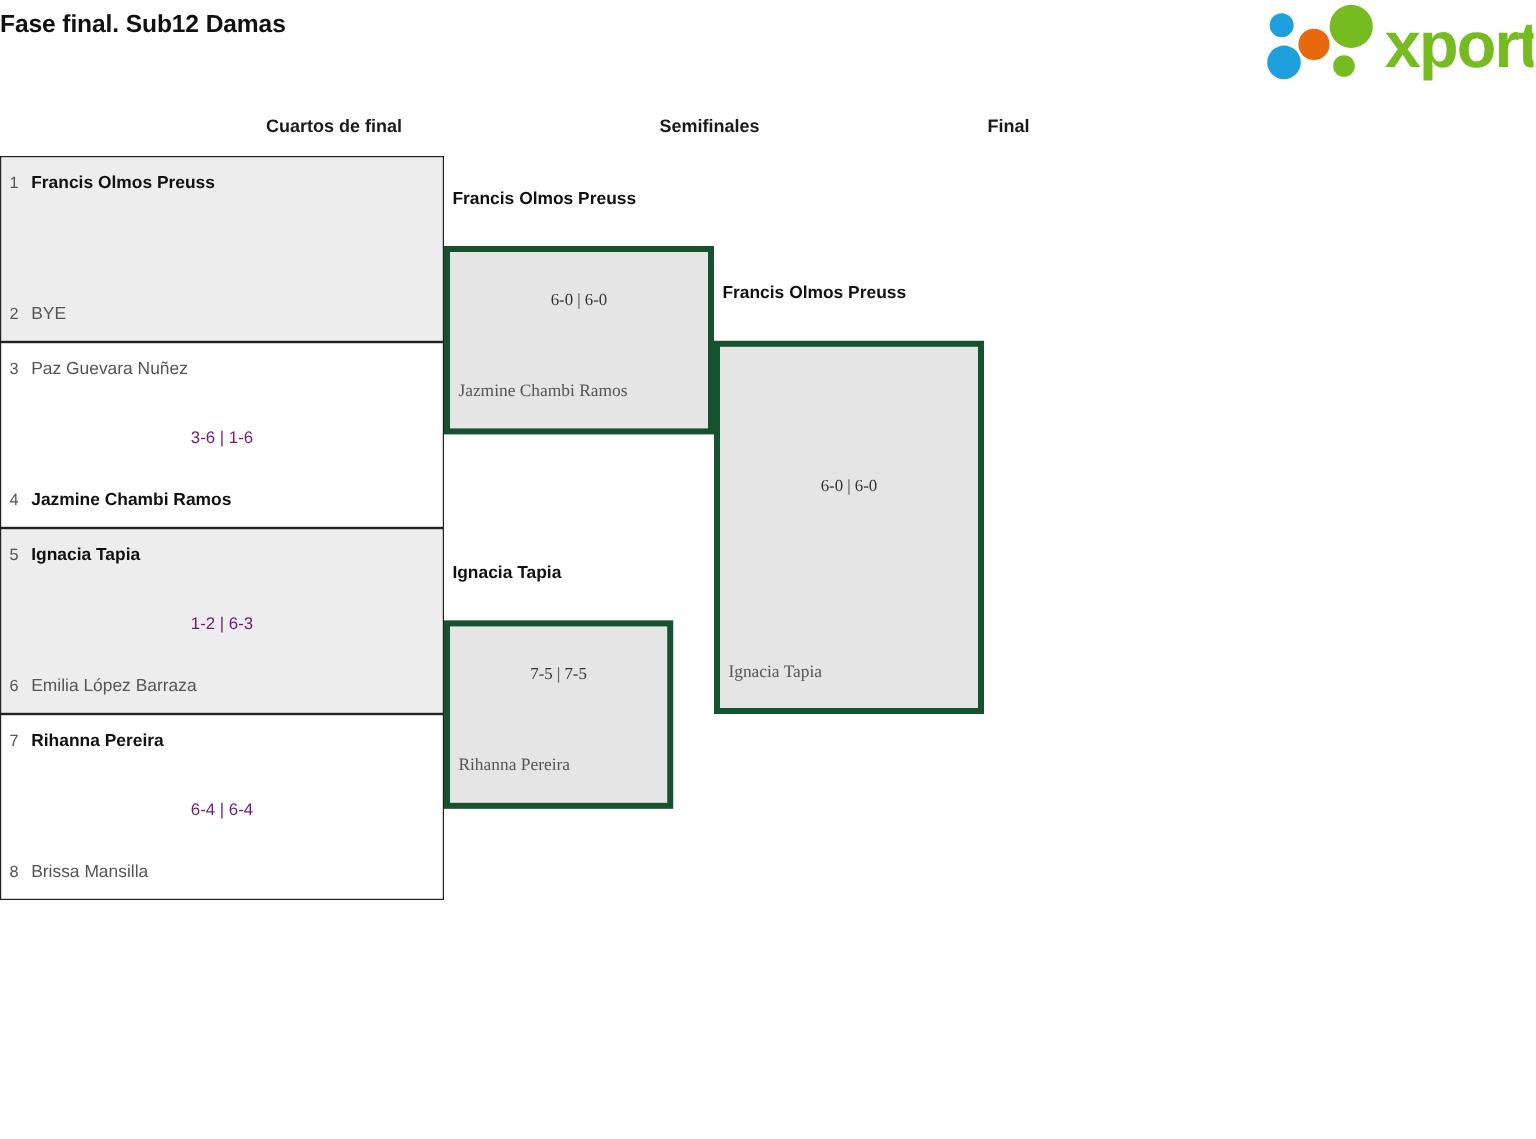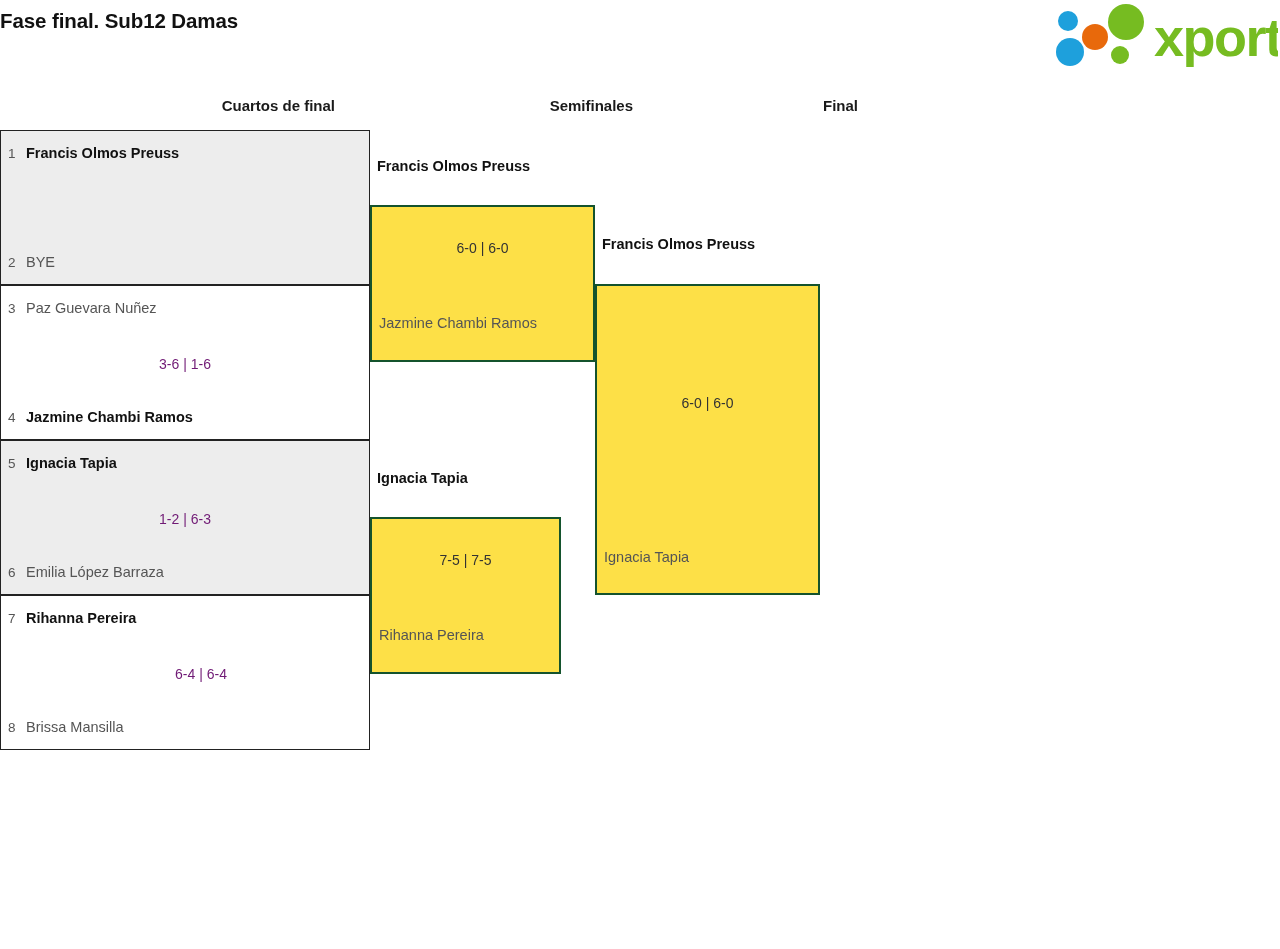--- a/index.html
+++ b/index.html
@@ -35,21 +35,21 @@
   .seedrow{position:absolute;left:7px;top:14px;display:flex;align-items:baseline;}
   .qf-bot .seedrow{top:20px;}
   .seed{width:18px;font-size:13.5px;color:#555;font-weight:normal;flex:none;}
   .pname{font-size:14.5px;white-space:nowrap;}
   .pname.win{font-weight:bold;color:#111;}
   .pname.lose{font-weight:normal;color:#555;}
   .qf-score{position:absolute;left:0;top:0;width:100%;
             text-align:center;font-size:14px;color:#701a75;}
 
   
-  .mbox{position:absolute;border:2px solid #14532d;box-sizing:border-box;background:#fde047;}
+  .mbox{position:absolute;border:5px solid #14532d;box-sizing:border-box;background:#e5e5e5;font-family:Liberation Serif, serif;}
   .mbox-score{position:absolute;left:0;width:100%;text-align:center;font-size:14px;color:#333;}
   .slot{position:absolute;font-size:14.5px;white-space:nowrap;}
   .slot.win{font-weight:bold;color:#111;}
   .slot.lose{font-weight:normal;color:#555;}
 </style>
 </head>
 <body>
 
 <div id="header">
   <div id="title">
@@ -122,21 +122,21 @@
     </div>
   </div>
 
   <div class="qf plain" style="top:595px;">
     <div class="qf-top">
       <div class="seedrow">
         <span class="seed">7</span>
         <span class="pname win">Rihanna Pereira</span>
       </div>
     </div>
-    <div class="qf-score" style="top:70px;padding-left:16px;">6-4 | 6-4</div>
+    <div class="qf-score" style="top:70px;">6-4 | 6-4</div>
     <div class="qf-bot">
       <div class="seedrow">
         <span class="seed">8</span>
         <span class="pname lose">Brissa Mansilla</span>
       </div>
     </div>
   </div>
 
   <div class="slot win" style="left:377px;top:158px;">Francis Olmos Preuss</div>
   <div class="mbox" style="left:370px;top:205px;width:225px;height:157px;">

